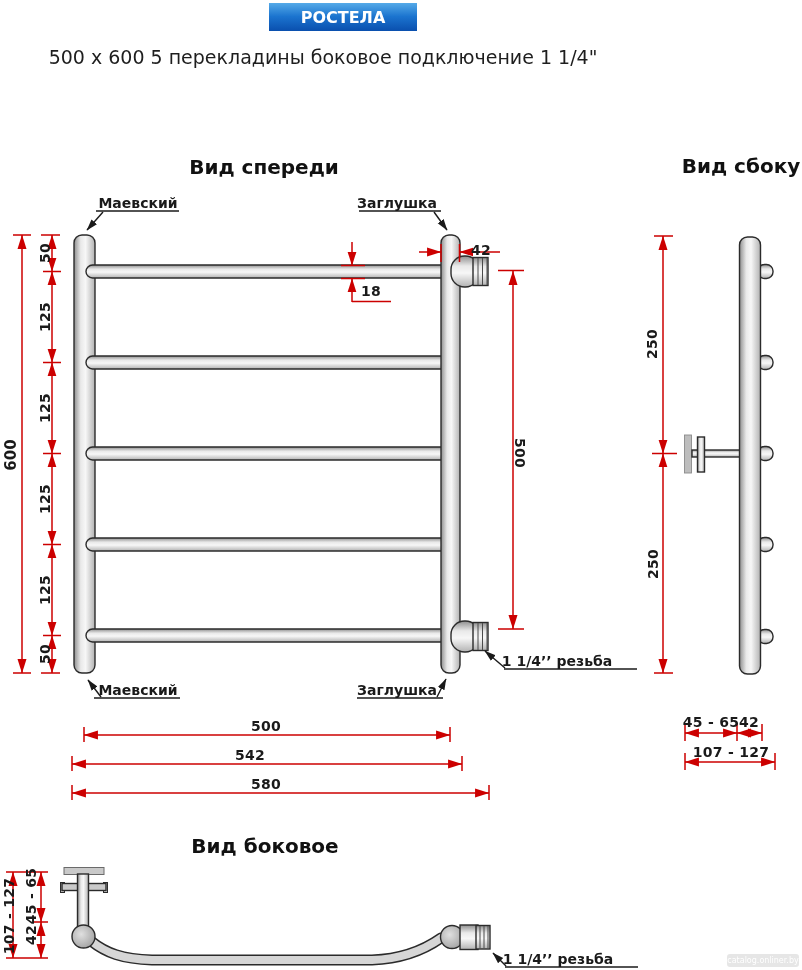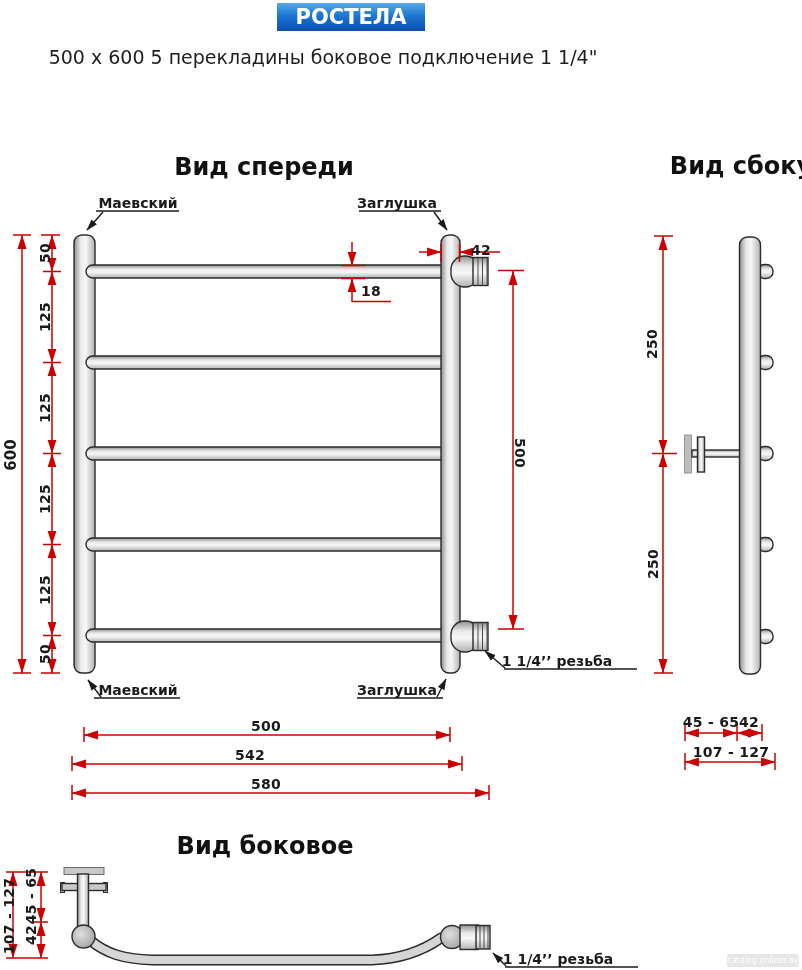--- a/index.html
+++ b/index.html
@@ -5,26 +5,26 @@
   html,body{margin:0;padding:0;background:#ffffff;}
   #stage{position:relative;width:802px;height:970px;background:#ffffff;overflow:hidden;
          font-family:"DejaVu Sans","Liberation Sans",sans-serif;}
   svg{position:absolute;left:0;top:0;}
   .t{position:absolute;transform:translate(-50%,-50%);white-space:nowrap;color:#1a1a1a;}
   .rot{transform:translate(-50%,-50%) rotate(-90deg);}
   .rotcw{transform:translate(-50%,-50%) rotate(90deg);}
   .dim{font-size:14px;font-weight:bold;letter-spacing:0.3px;}
   .dimL{font-size:15px;font-weight:bold;}
   .lbl{font-size:14px;font-weight:bold;}
-  .title{font-size:24px;font-weight:bold;color:#111;}
+  .title{font-size:20px;font-weight:bold;color:#111;}
   .subtitle{position:absolute;left:0;top:46px;width:646px;text-align:center;
             font-size:19px;color:#1e1e1e;}
-  .brandbox{position:absolute;left:277px;top:3px;width:148px;height:28px;
+  .brandbox{position:absolute;left:269px;top:3px;width:148px;height:28px;
             background:linear-gradient(180deg,#55aae8 0%,#1b74cf 48%,#0a4fae 100%);
-            color:#fff;font-size:21px;font-weight:600;display:flex;align-items:center;justify-content:center;}
+            color:#fff;font-size:16px;font-weight:600;display:flex;align-items:center;justify-content:center;}
   .seriesbox{position:absolute;left:430px;top:3px;width:164px;height:24px;
              background:#fff;border:2px solid #2f7fc4;color:#151515;
              font-size:21px;font-weight:600;display:flex;align-items:center;justify-content:center;}
   .wm{position:absolute;left:727px;top:954px;width:72px;height:13px;border-radius:3px;
       background:#d2d2d2;opacity:0.55;color:#ffffff;font-size:8px;line-height:13px;
       text-align:center;overflow:hidden;}
 </style>
 </head>
 <body>
 

